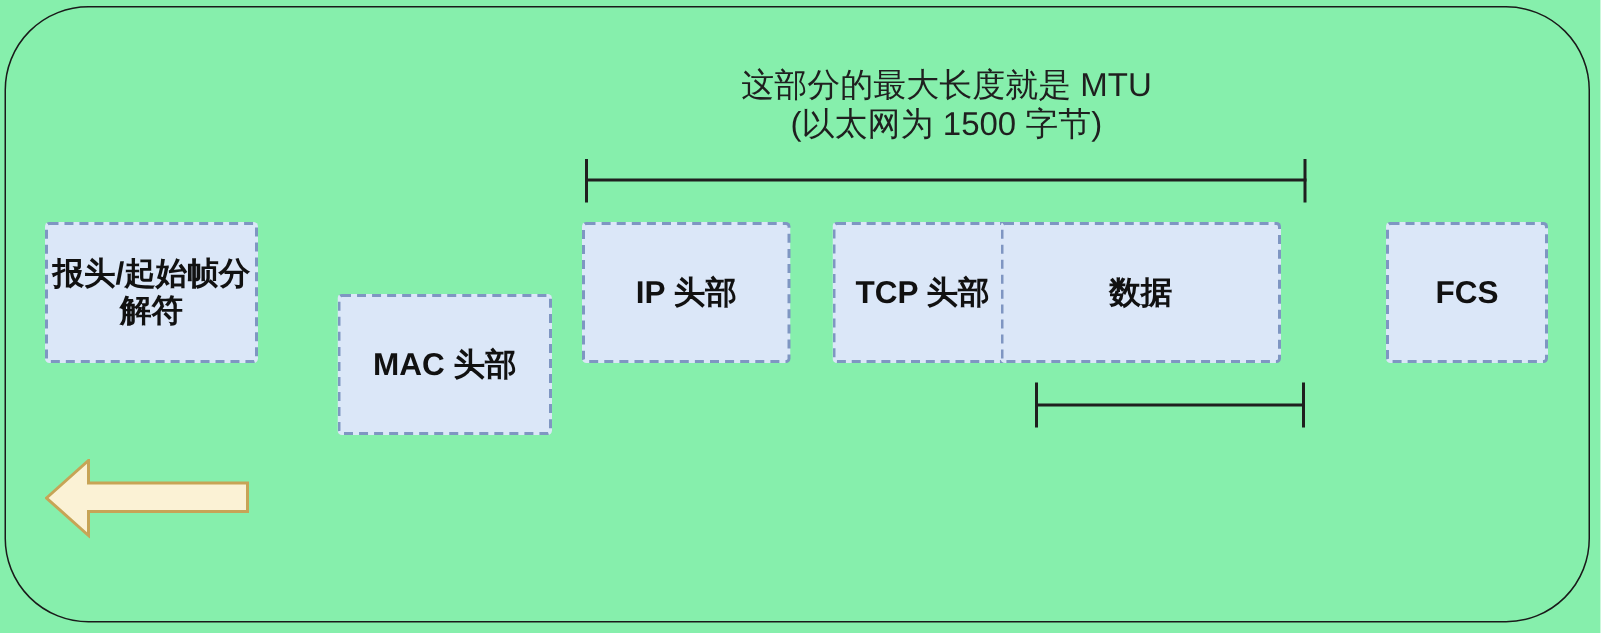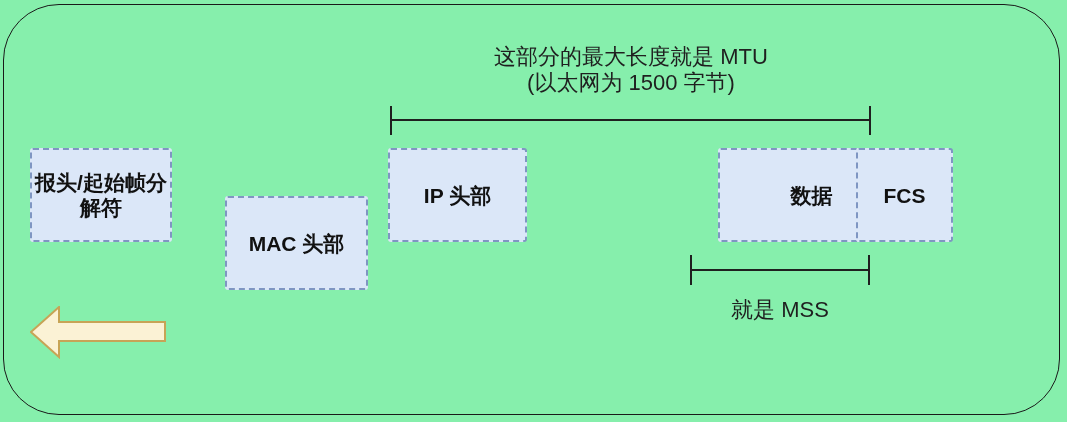--- a/index.html
+++ b/index.html
@@ -36,35 +36,37 @@
   </div>
 
   <div class="pkt-box" style="left:225px;width:143px;margin-top:48px;">
     <span class="pkt-label">MAC 头部</span>
   </div>
 
   <div class="pkt-box" style="left:388px;width:139px;">
     <span class="pkt-label">IP 头部</span>
   </div>
 
+  <div class="pkt-box" style="left:555px;width:120px;">
+    <span class="pkt-label">TCP 头部</span>
+  </div>
 
-  <div class="pkt-box" style="left:718px;width:187px;">
+  <div class="pkt-box" style="left:667px;width:187px;">
     <span class="pkt-label">数据</span>
   </div>
 
-  <div class="pkt-box" style="left:856px;width:97px;justify-content:center;">
+  <div class="pkt-box" style="left:924px;width:108px;justify-content:center;">
     <span class="pkt-label">FCS</span>
   </div>
 
   <div class="hline" style="left:691px;top:269px;width:179px;"></div>
   <div class="vtick" style="left:690px;top:255px;height:30px;"></div>
   <div class="vtick" style="left:868px;top:255px;height:30px;"></div>
 
   <div class="annot" style="left:660px;top:297px;width:240px;">
-    <div>就是 MSS</div>
   </div>
 
   <svg style="position:absolute;left:30px;top:306px;" width="137" height="53" viewBox="0 0 137 53">
     <polygon points="1,26 29,1 29,16 135,16 135,35 29,35 29,51" fill="#fbf2d5" stroke="#c7a456" stroke-width="2" stroke-linejoin="miter"></polygon>
   </svg>
 
 
 </div>
 
 </body></html>

